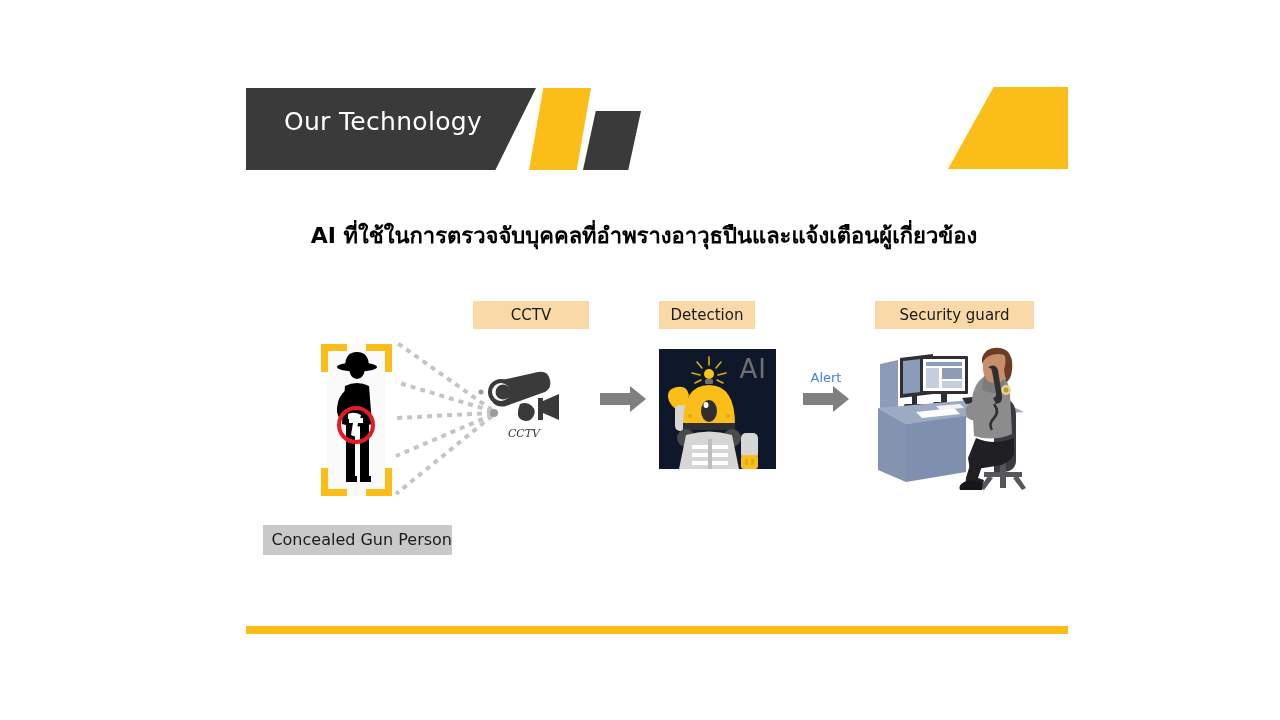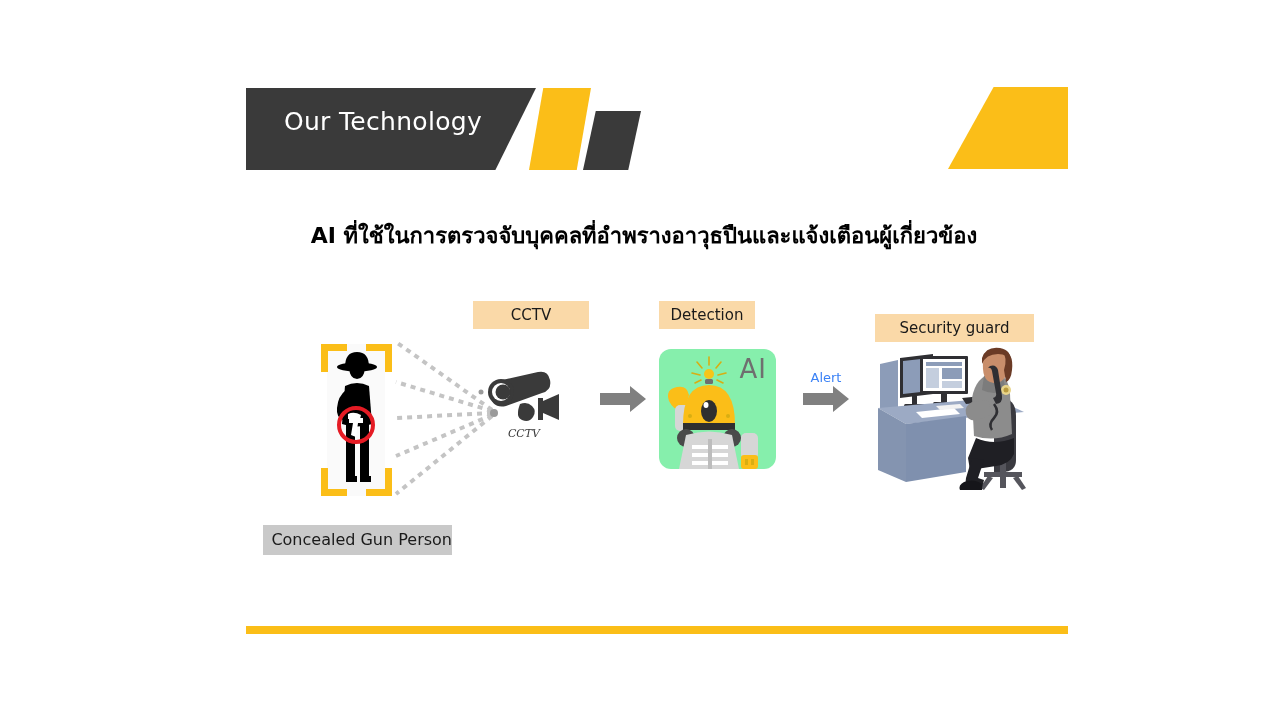--- a/index.html
+++ b/index.html
@@ -96,21 +96,21 @@
     position: absolute;
     background: #FAD9A8;
     color: #1a1a1a;
     font-size: 15px;
     text-align: center;
     line-height: 28px;
     height: 28px;
   }
   .chip-cctv      { left: 473px; top: 301px; width: 116px; }
   .chip-detection { left: 659px; top: 301px; width: 96px; }
-  .chip-guard     { left: 875px; top: 314px; width: 159px; }
+  .chip-guard     { left: 875px; top: 301px; width: 159px; }
 
   .chip-gray {
     position: absolute;
     left: 263px; top: 525px;
     width: 189px; height: 30px;
     background: #C9C9C9;
     color: #1a1a1a;
     font-size: 16px;
     text-align: right;
     line-height: 30px;
@@ -162,22 +162,22 @@
     text-align: center;
     font-size: 13px;
     color: #3b82f6;
   }
 
   
   .detect-panel {
     position: absolute;
     left: 659px; top: 349px;
     width: 117px; height: 120px;
-    background: #86efac;
-    border-radius: 12px;
+    background: #0f172a;
+    border-radius: 0;
     overflow: hidden;
   }
   .ai-text {
     position: absolute;
     right: 9px; top: 5px;
     font-size: 26px;
     color: #6f6f6f;
     font-weight: 400;
     letter-spacing: 1px;
   }

